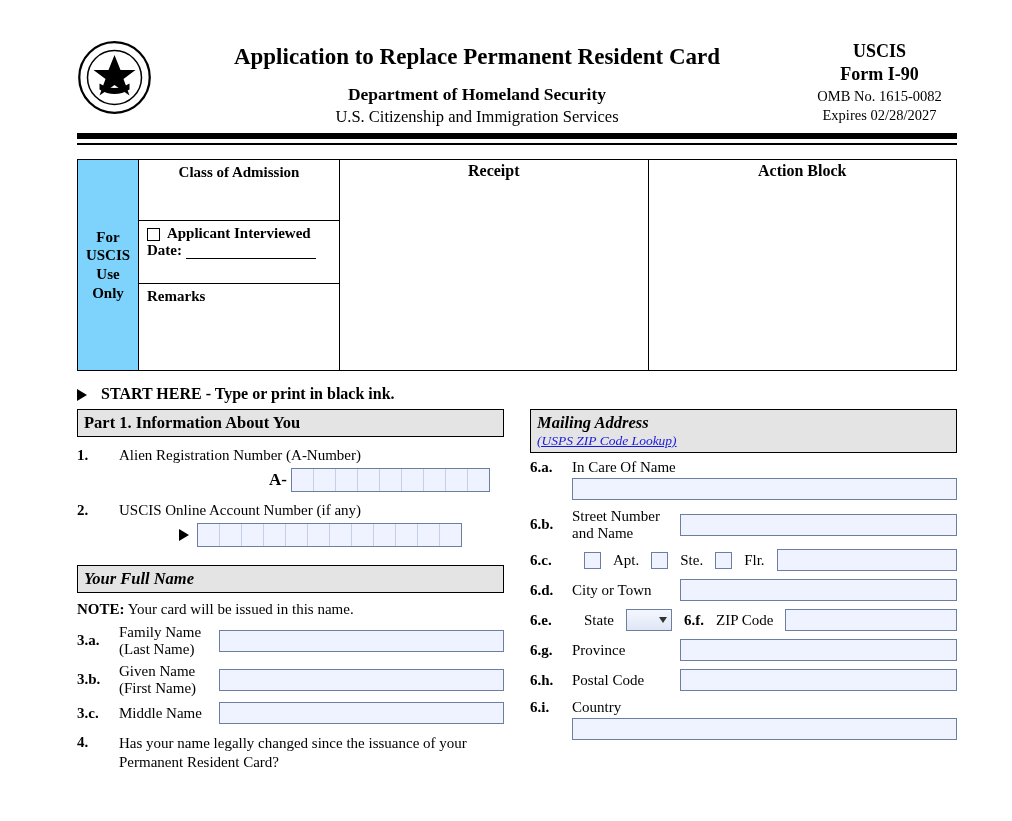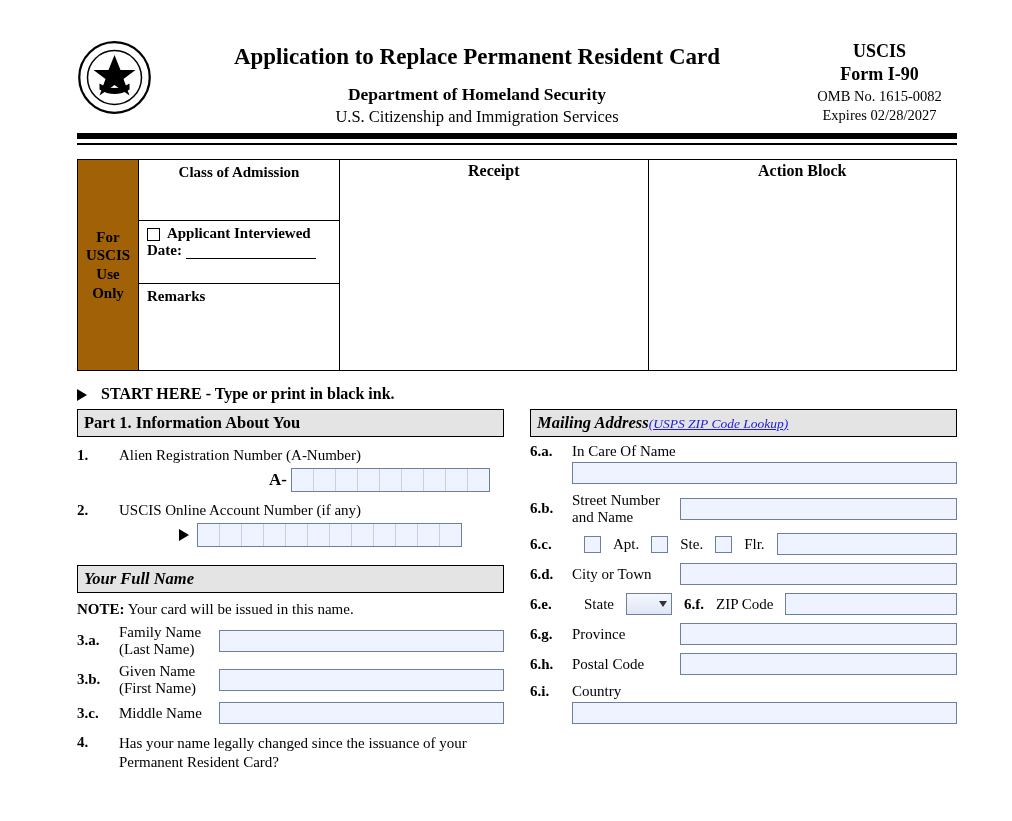--- a/index.html
+++ b/index.html
@@ -46,21 +46,21 @@
   
   .uscis-box {
     display: flex;
     border: 1px solid #000;
     margin-top: 14px;
     height: 210px;
   }
   .uscis-label {
     width: 60px;
     flex: 0 0 60px;
-    background: #a16207;
+    background: #7dd3fc;
     border-right: 1px solid #000;
     display: flex;
     align-items: center;
     justify-content: center;
   }
   .uscis-label-inner {
     text-align: center;
     font-size: 15px;
     font-weight: bold;
     line-height: 1.25;
@@ -123,20 +123,22 @@
     border:1px solid #000;
     padding: 3px 6px;
     font-size: 16.5px;
     font-weight: bold;
   }
   .section-bar.ital {
     font-style: italic;
     font-family: "Times New Roman", Times, serif;
     display:flex;
     align-items:baseline;
+    justify-content:space-between;
+    flex-direction:column;
   }
   .section-bar a {
     font-style: italic;
     font-size: 13.5px;
     color: #1a1adf;
     text-decoration: underline;
     font-weight: normal;
   }
 
   .row { display:flex; font-size:15px; margin-top: 10px; align-items:flex-start; }

